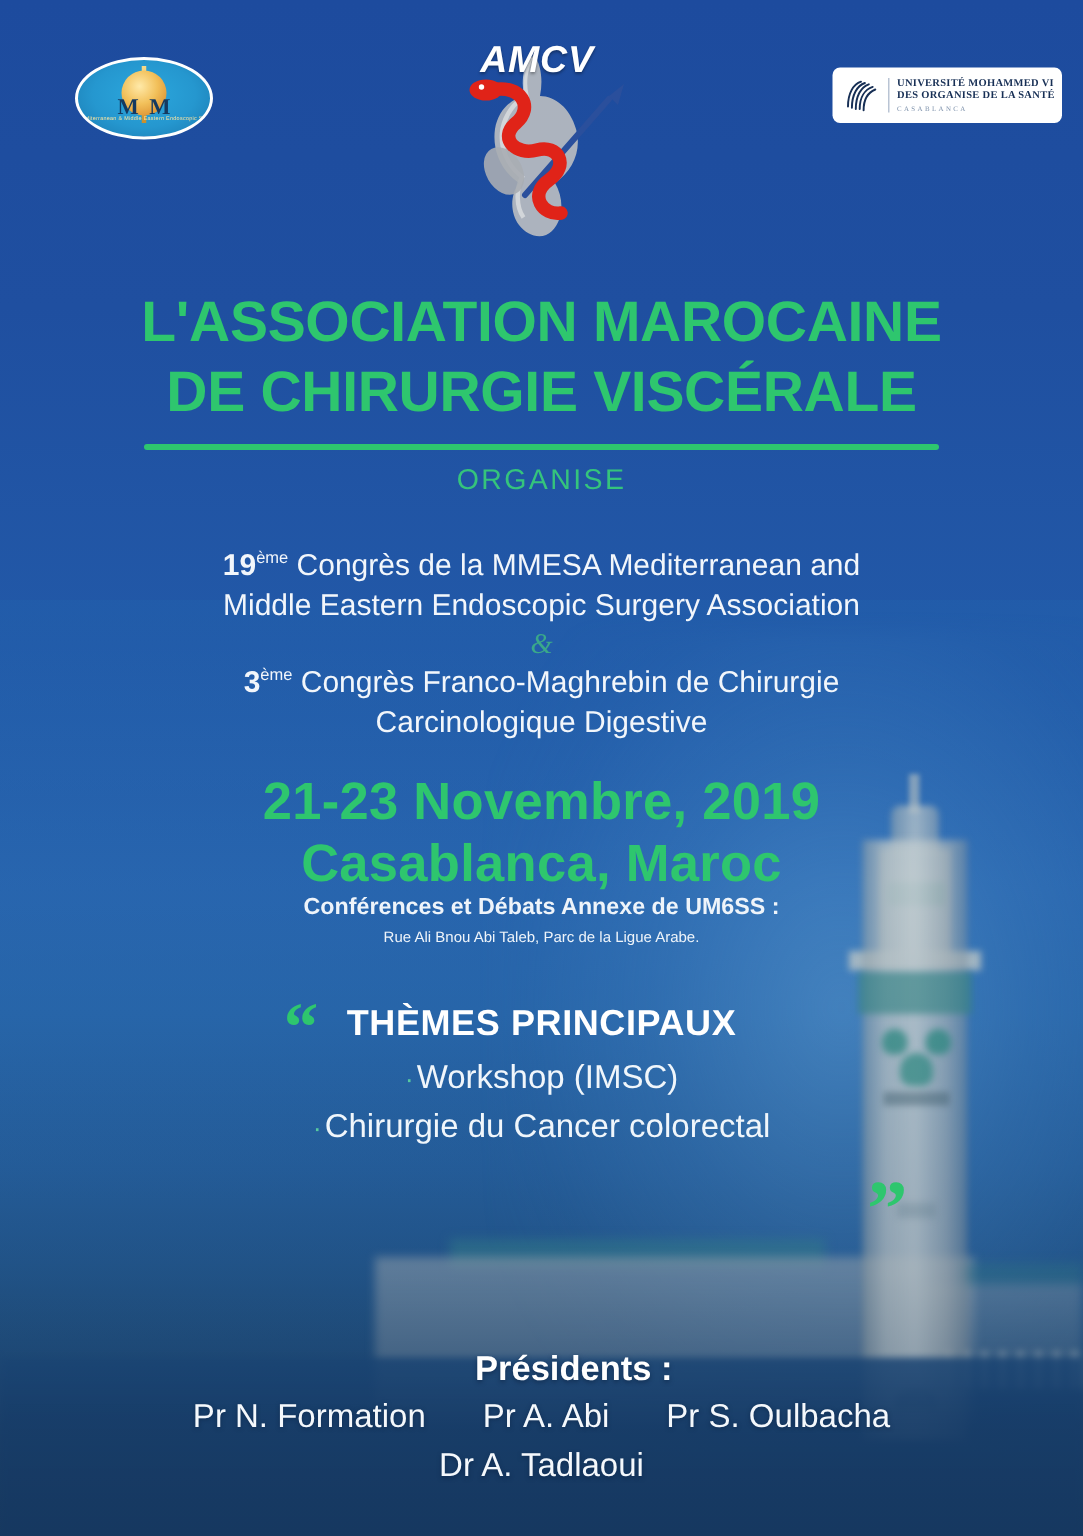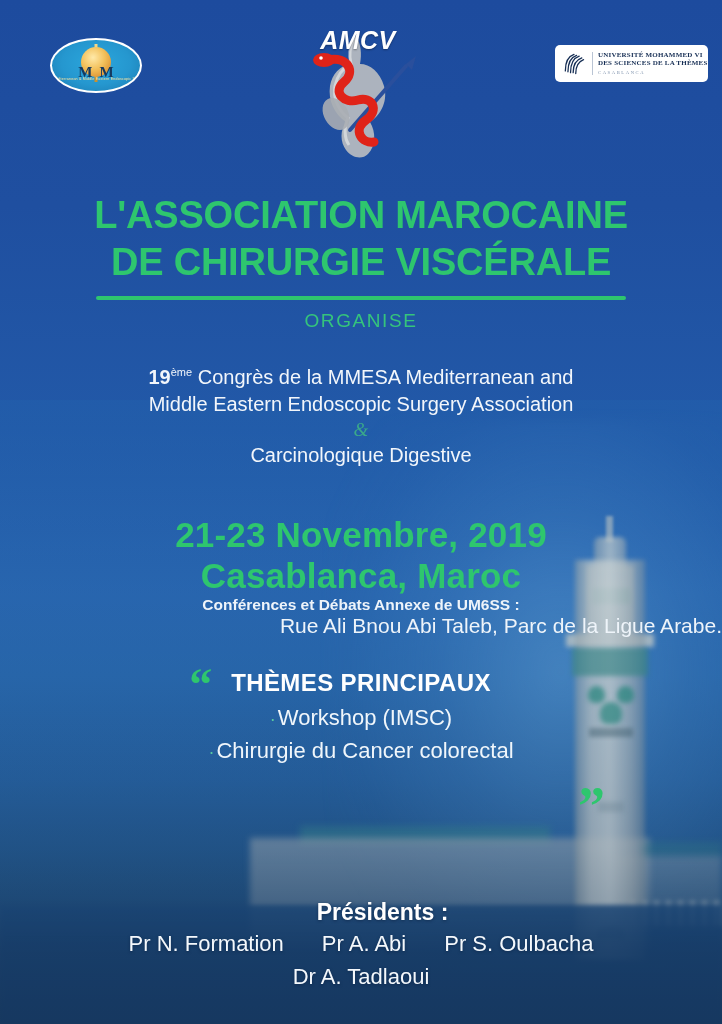--- a/index.html
+++ b/index.html
@@ -468,23 +468,22 @@
     top: 594px;
     text-align: center;
     color: #eef4fa;
   }
   .venue .v1 {
     font-size: 15.5px;
     font-weight: bold;
     line-height: 21px;
   }
   .venue .v2 {
-    font-size: 21px;
+    font-size: 10px;
     line-height: 21px;
-    text-align: right;
   }
 
   .themes {
     position: absolute;
     left: 0; right: 0;
     top: 668px;
     text-align: center;
   }
   .themes-head {
     font-size: 24px;
@@ -619,40 +618,43 @@
       <g fill="none" stroke="#172f55" stroke-width="1.5" stroke-linecap="round">
         <path d="M5 23 C5 13 9 6 15 4"></path>
         <path d="M8 24 C8 14 12 7 18 5"></path>
         <path d="M11 25 C11 15 15 8 21 6"></path>
         <path d="M14 25 C14 16 18 10 24 8"></path>
         <path d="M17 26 C17 17 21 12 26 10"></path>
       </g>
     </svg>
     <div class="um-txt">
       <div class="um-l1">UNIVERSITÉ MOHAMMED VI</div>
-      <div class="um-l2">DES SCIENCES DE LA THÈMES</div>
+      <div class="um-l2">DES ORGANISE DE LA SANTÉ</div>
       <div class="um-l3">CASABLANCA</div>
     </div>
   </div>
 
   <div class="title-block">
     <div class="title-line">L'ASSOCIATION MAROCAINE</div>
     <div class="title-line">DE CHIRURGIE VISCÉRALE</div>
   </div>
 
   <div class="divider"></div>
 
   <div class="organise">ORGANISE</div>
 
   <div class="congress">
     <div>
       <span class="num">19</span><sup>ème</sup><span> Congrès de la MMESA Mediterranean and</span>
     </div>
     <div>Middle Eastern Endoscopic Surgery Association</div>
     <span class="amp">&amp;</span>
+    <div>
+      <span class="num">3</span><sup>ème</sup><span> Congrès Franco-Maghrebin de Chirurgie</span>
+    </div>
     <div>Carcinologique Digestive</div>
   </div>
 
   <div class="date">
     <div>21-23 Novembre, 2019</div>
     <div>Casablanca, Maroc</div>
   </div>
 
   <div class="venue">
     <div class="v1">Conférences et Débats Annexe de UM6SS :</div>

